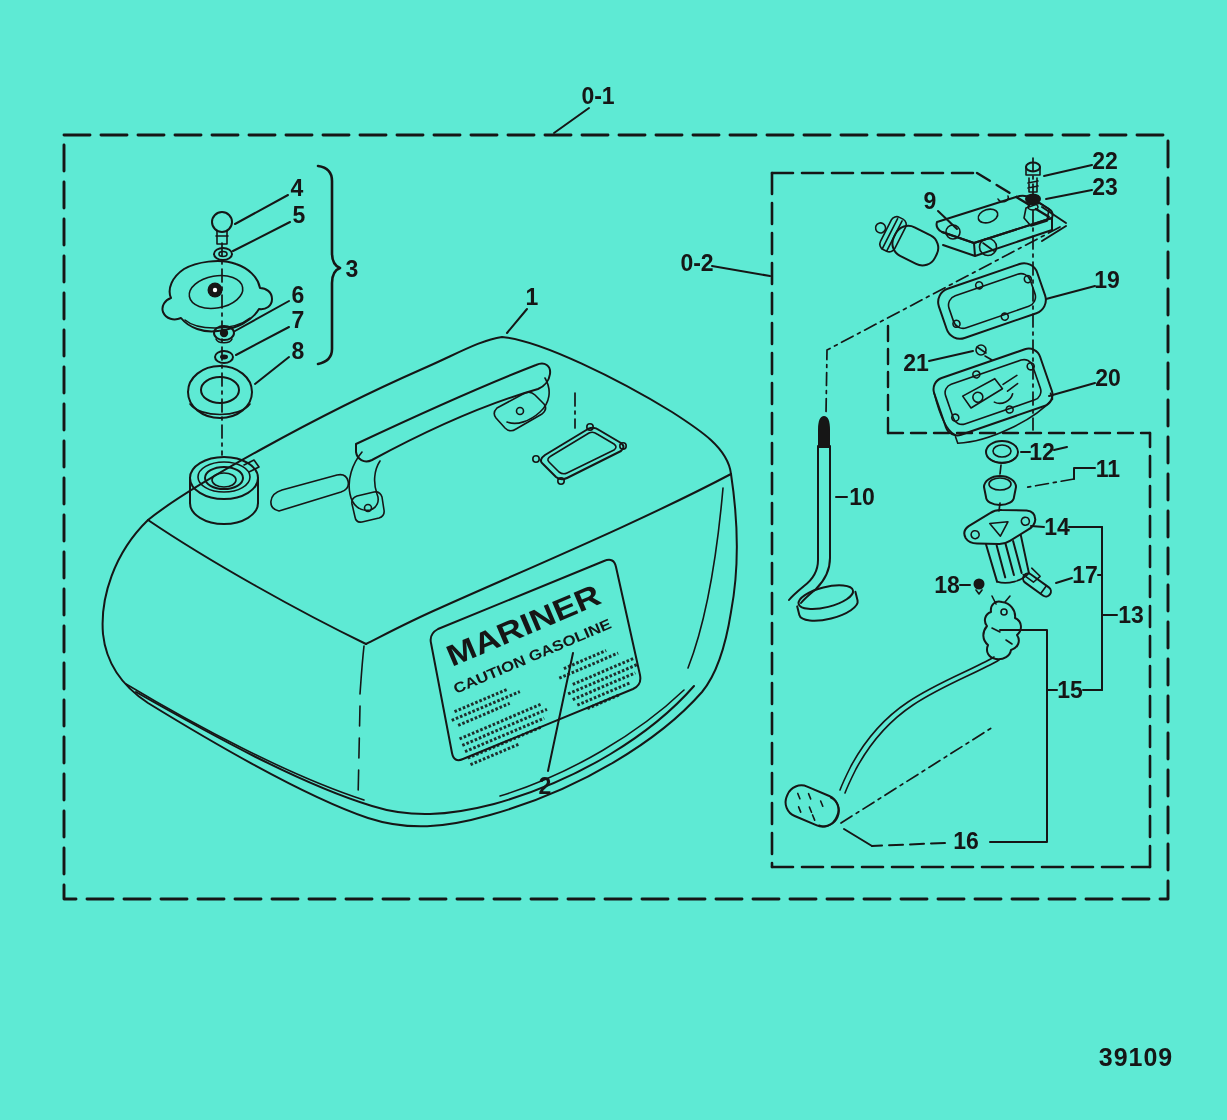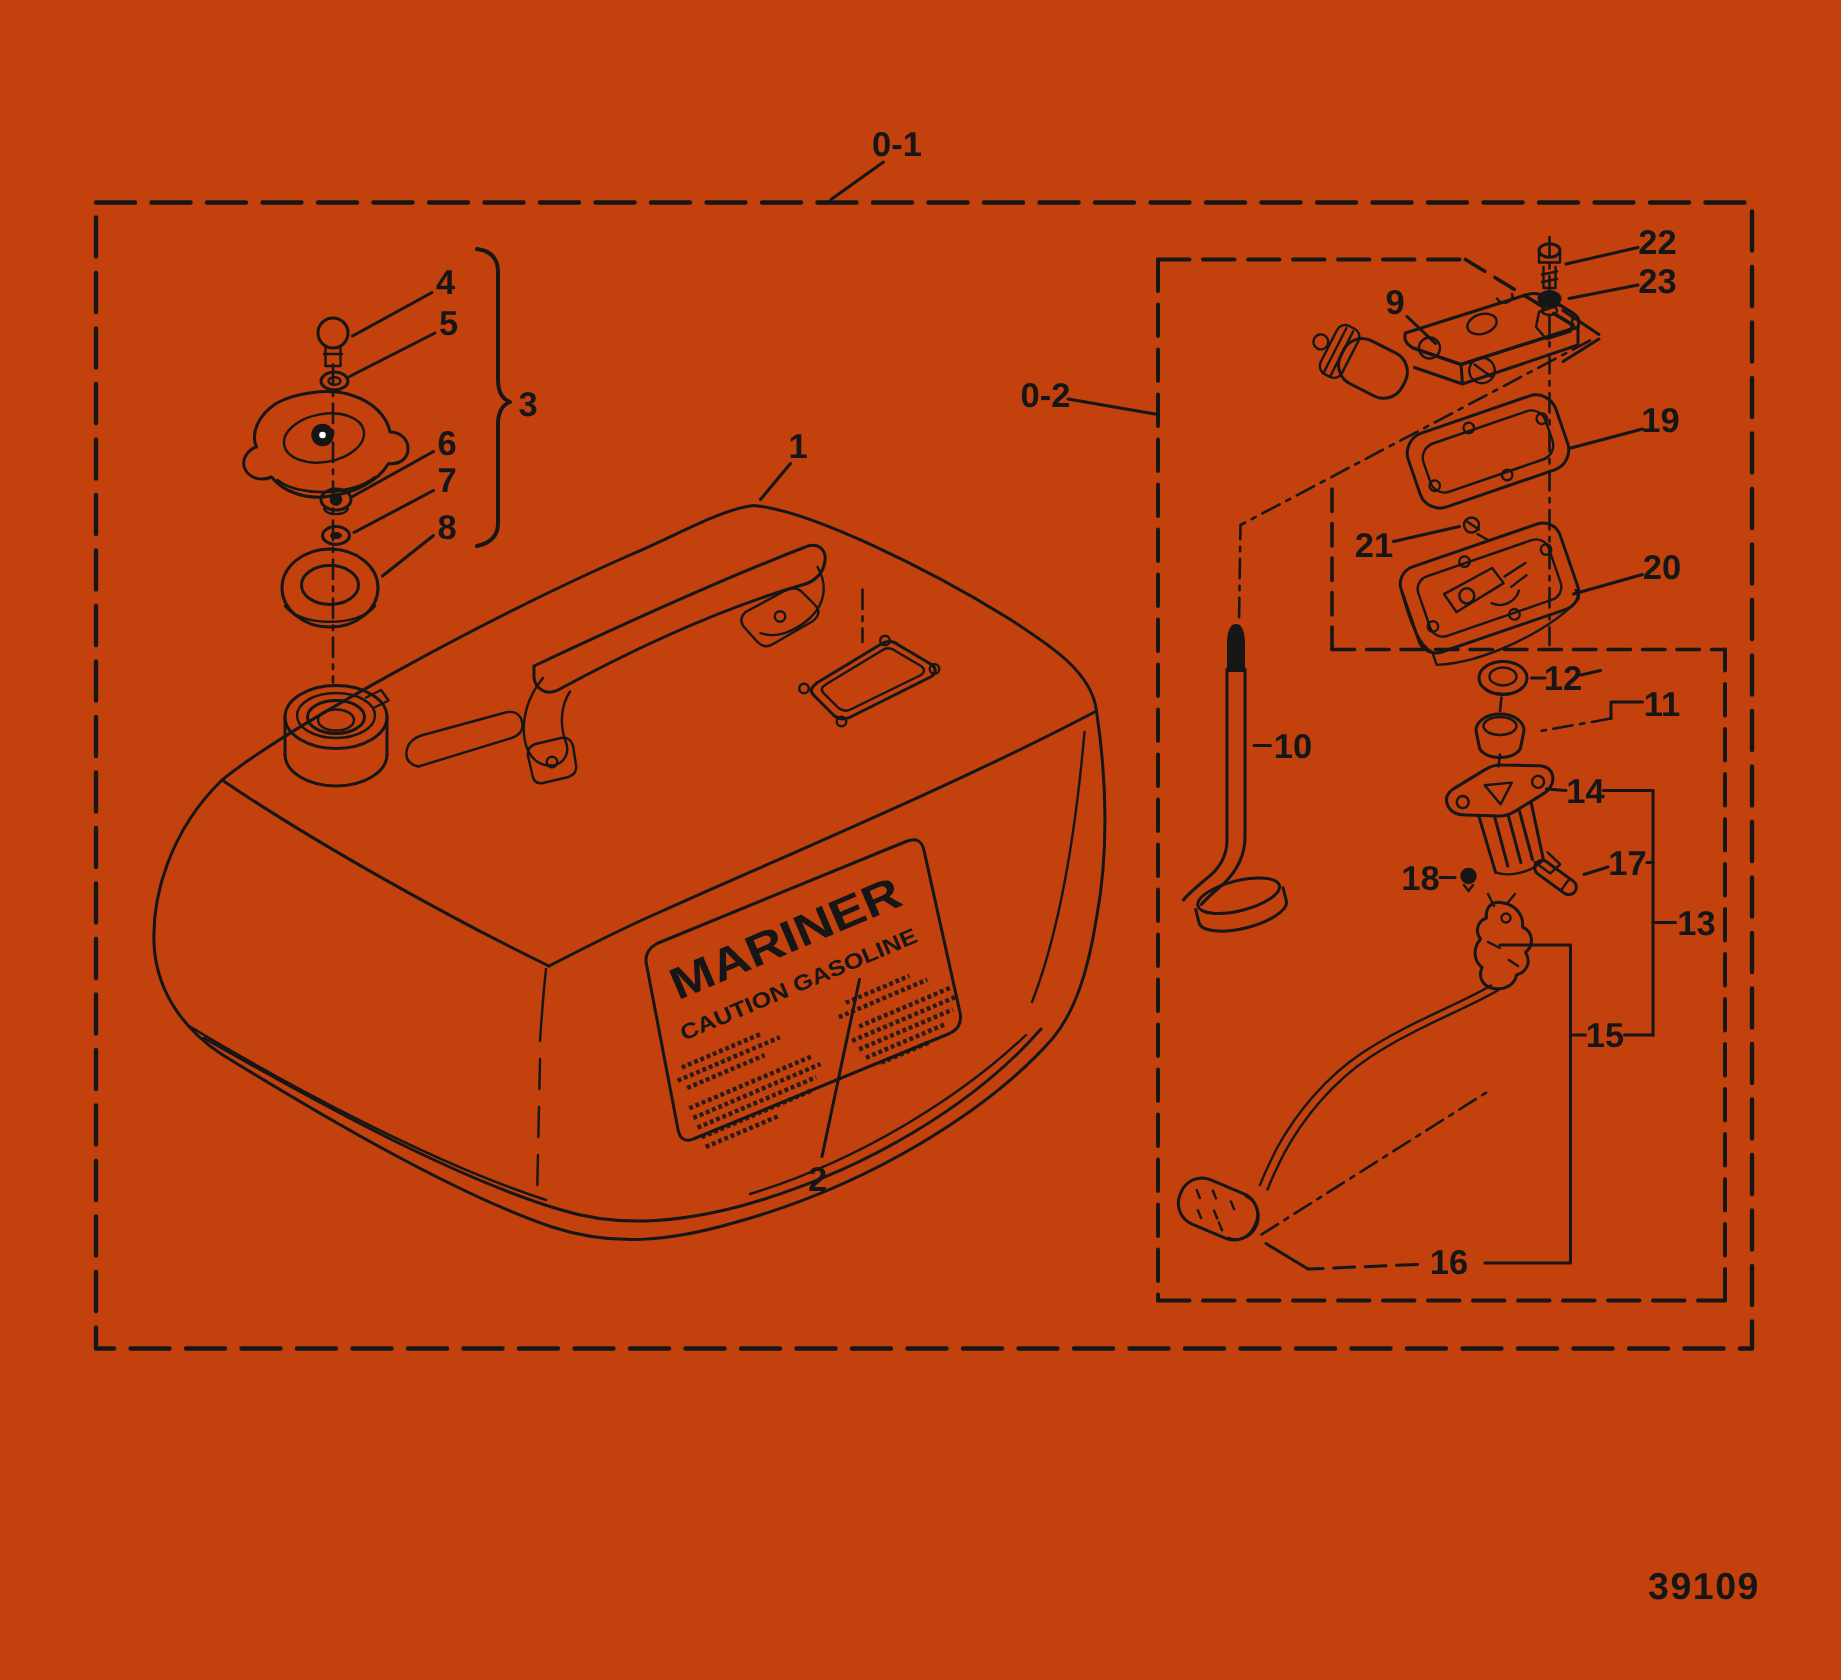--- a/index.html
+++ b/index.html
@@ -1,16 +1,16 @@
 <!DOCTYPE html>
 <html><head>
 <meta charset="utf-8">
 <style>
   html,body{margin:0;padding:0;background:#ffffff;}
-  .canvas{position:relative;width:1227px;height:1120px;background:#c2410c;overflow:hidden;
+  .canvas{position:relative;width:1227px;height:1120px;background:#5eead4;overflow:hidden;
           font-family:"Liberation Sans", sans-serif;}
   svg{position:absolute;left:0;top:0;}
   .ink{stroke:#161616;fill:none;stroke-width:2;stroke-linecap:round;stroke-linejoin:round;}
   .thin{stroke-width:1.6;}
   .thick{stroke-width:2.6;}
   .fillink{fill:#161616;stroke:none;}
   .wht{fill:#ffffff;}
   .d1{stroke-dasharray:26 11;stroke-width:2.9;}
   .d2{stroke-dasharray:21 9;stroke-width:2.6;}
   .d3{stroke-dasharray:15 8;stroke-width:2.4;}

